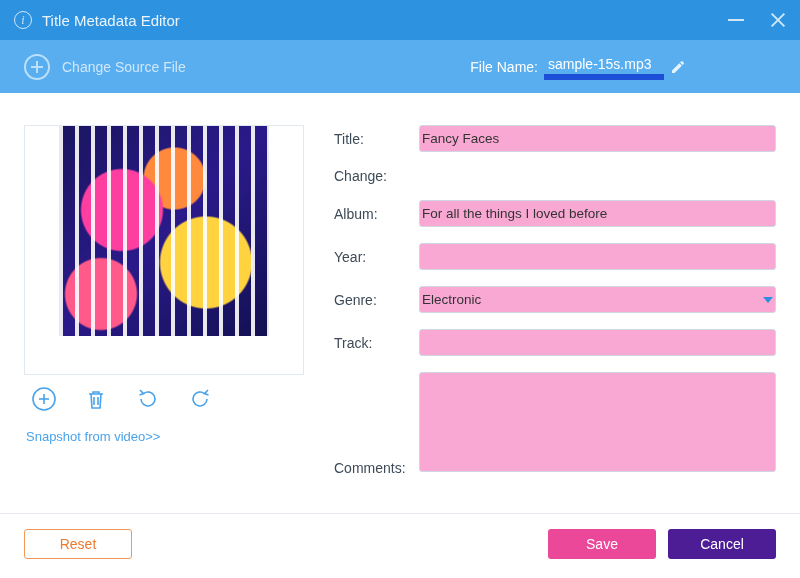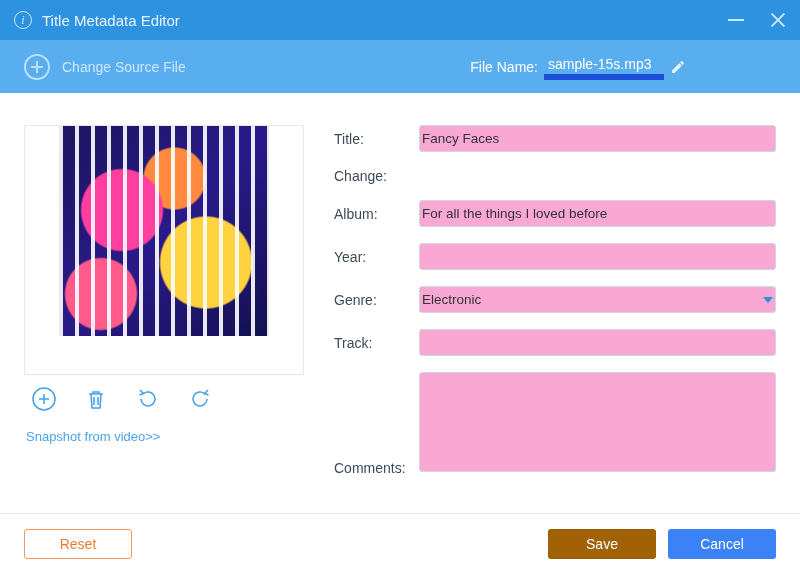--- a/index.html
+++ b/index.html
@@ -115,22 +115,22 @@
     gap: 12px;
   }
   .btn {
     height: 30px; min-width: 108px;
     border-radius: 3px;
     font-size: 14px;
     display:flex; align-items:center; justify-content:center;
     cursor:pointer; user-select:none;
   }
   .btn.reset { border:1px solid #f2975a; color:#ef7a2e; background:#fff; }
-  .btn.primary { background:#a16207; color:#fff; margin-left:auto; }
-  .btn.secondary { background:#3b82f6; color:#fff;text-align:right; }
+  .btn.primary { background:#ec4899; color:#fff; margin-left:auto; }
+  .btn.secondary { background:#4c1d95; color:#fff;text-align:right; }
 </style>
 </head>
 <body>
 
 <div class="titlebar">
   <div class="info-icon">i</div>
   <div class="title">Title Metadata Editor</div>
   <div class="window-controls">
     <div class="win-min"></div>
     <div class="win-close"></div>

